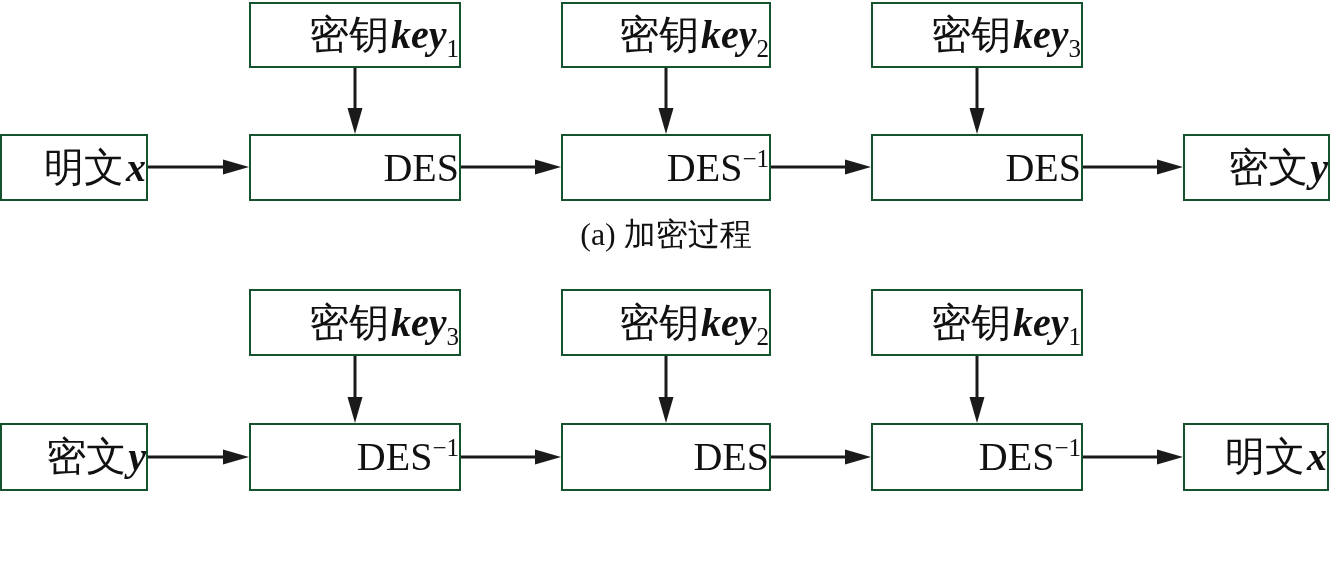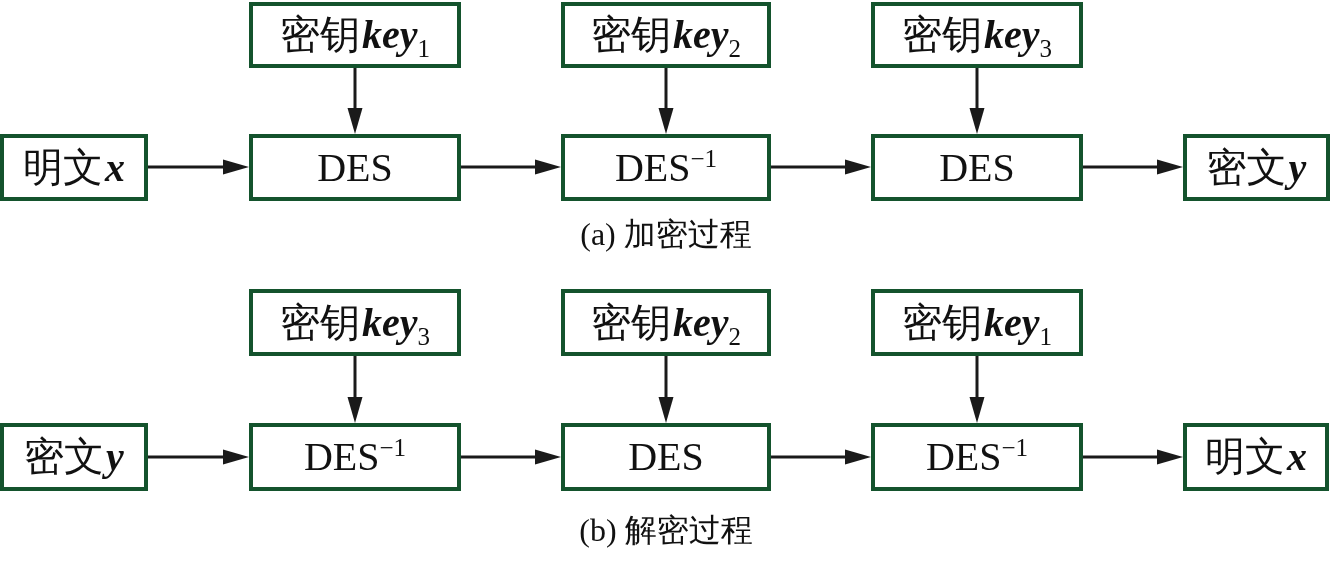--- a/index.html
+++ b/index.html
@@ -18,25 +18,25 @@
   }
   .arrows {
     position: absolute;
     left: 0;
     top: 0;
     pointer-events: none;
   }
   .box {
     position: absolute;
     box-sizing: border-box;
-    border: 4px solid #14532d;
+    border: 2px solid #14532d;
     background: #ffffff;
     display: flex;
     align-items: center;
-    justify-content: center;
+    justify-content: flex-end;
     font-size: 40px;
     line-height: 1;
     white-space: nowrap;
   }
   .lbl { display: inline-block; }
   .var {
     font-weight: bold;
     font-style: italic;
     padding-left: 2px;
   }
@@ -178,15 +178,14 @@
   <div class="box" style="left:561px; top:423px; width:210px; height:68px">
     <span class="lbl"><span>DES</span><span class="sup"></span></span>
   </div>
   <div class="box" style="left:871px; top:423px; width:212px; height:68px">
     <span class="lbl"><span>DES</span><span class="sup">−1</span></span>
   </div>
   <div class="box" style="left:1183px; top:423px; width:146px; height:68px">
     <span class="lbl"><span>明文</span><span class="var">x</span></span>
   </div>
 
-  <div class="caption" style="top:508px">(b) 解密过程</div>
 
 </div>
 
 </body></html>

